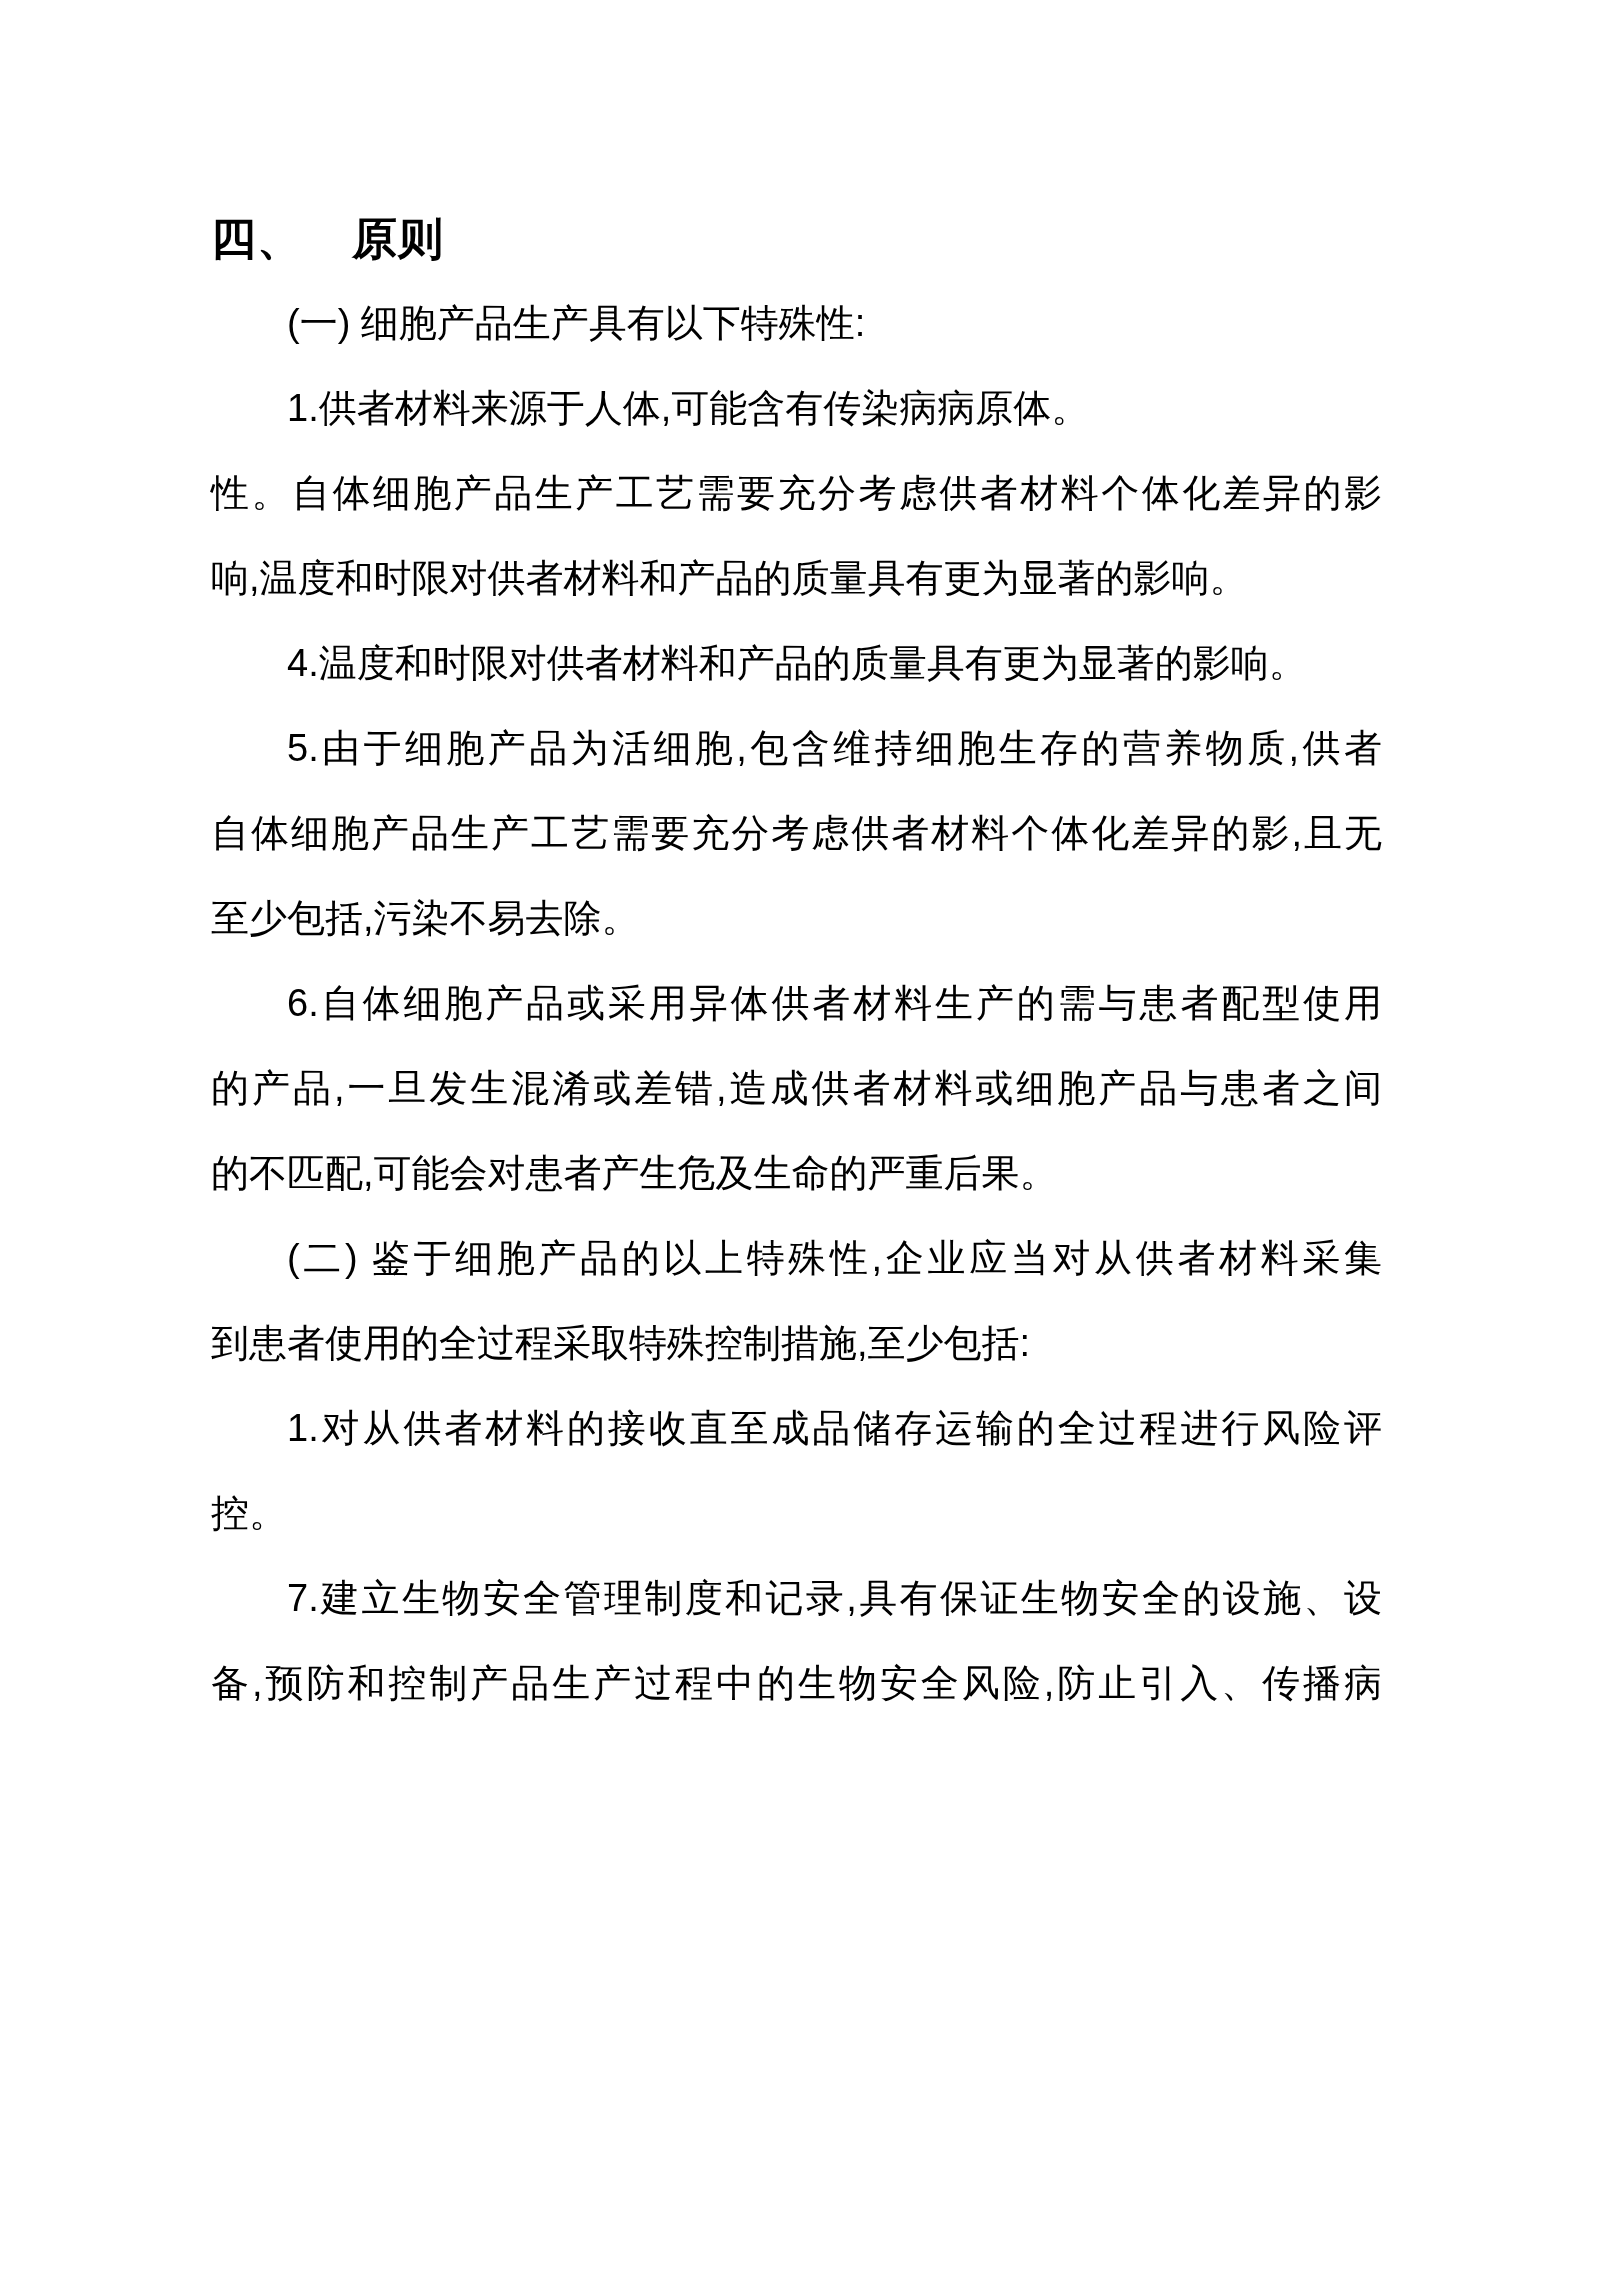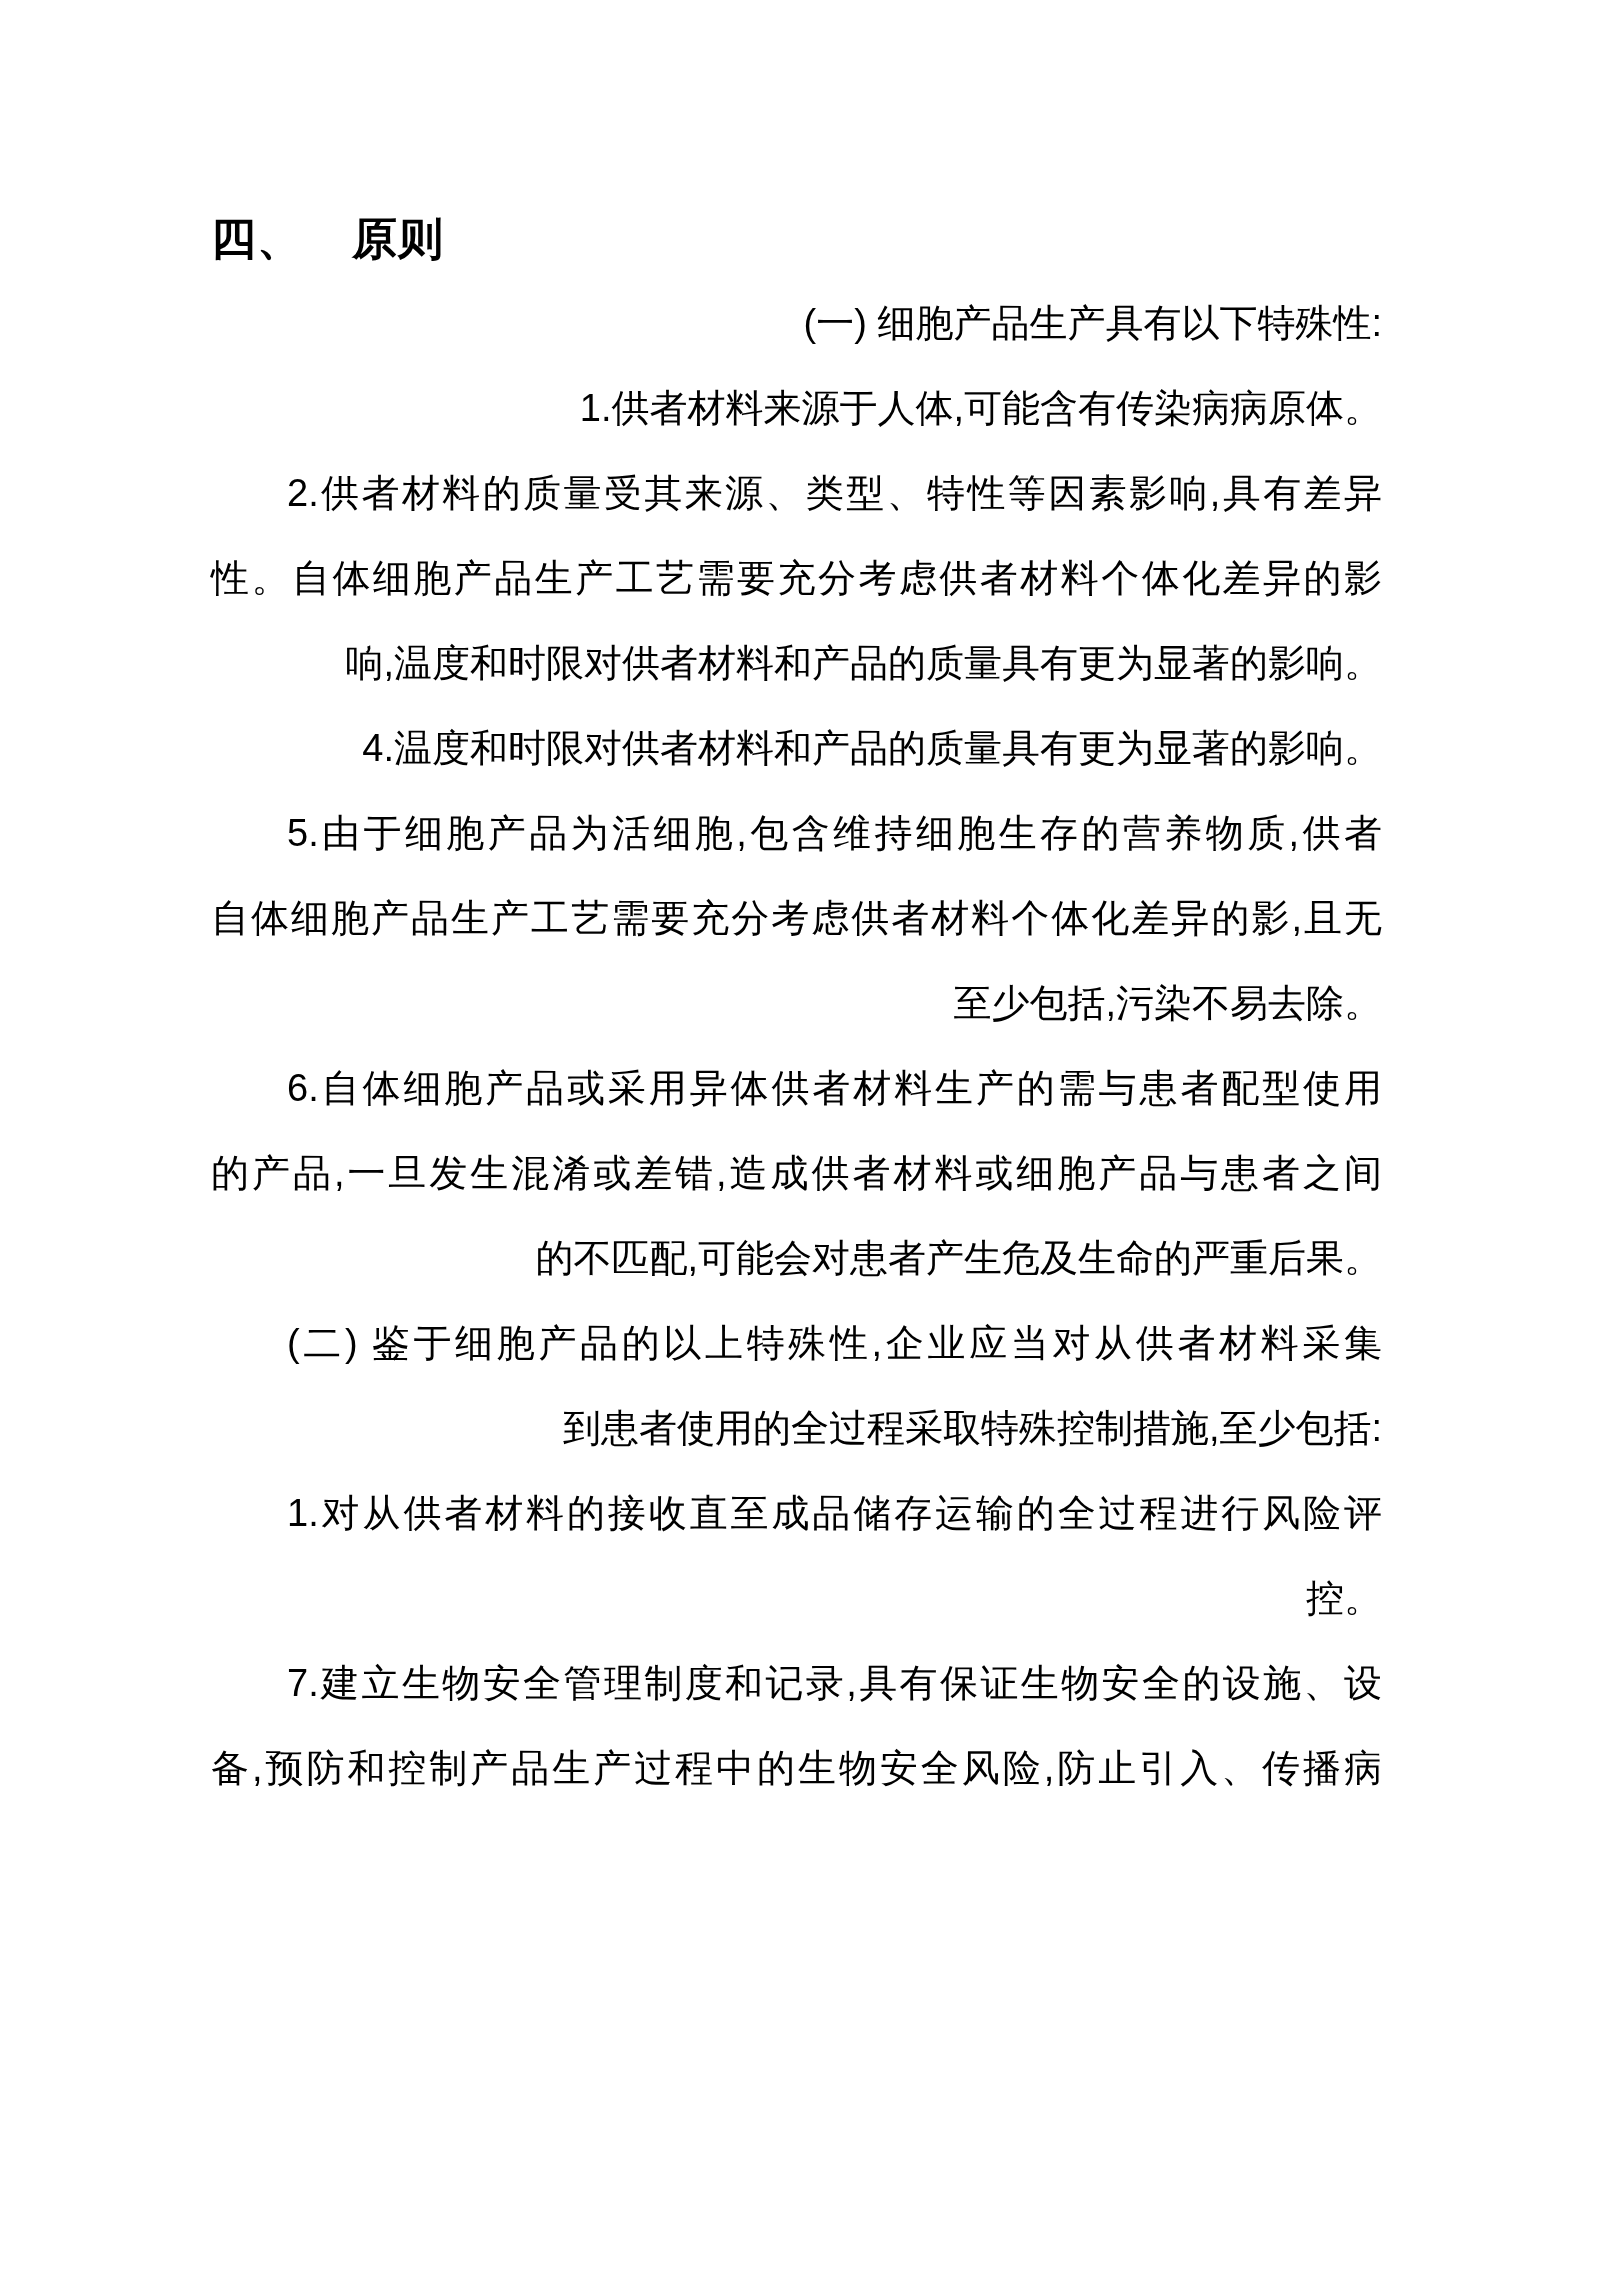--- a/index.html
+++ b/index.html
@@ -29,21 +29,21 @@
     letter-spacing: 1px;
     white-space: nowrap;
   }
   .heading .htitle {
     margin-left: 49px;
   }
   .body-lines .line {
     height: 85px;
     line-height: 85px;
     font-size: 38px;
-    text-align: right;
+    text-align: left;
     white-space: nowrap;
   }
   .body-lines .line.fill {
     white-space: normal;
     text-align: justify;
     text-align-last: justify;
   }
   .body-lines .line.indent {
     text-indent: 76px;
   }
@@ -51,21 +51,20 @@
 </head>
 <body>
 
 <div class="page">
   <div class="heading">
     <span>四、</span><span class="htitle">原则</span>
   </div>
   <div class="body-lines">
       <div class="line indent">(一) 细胞产品生产具有以下特殊性:</div>
       <div class="line indent">1.供者材料来源于人体,可能含有传染病病原体。</div>
-      <div class="line indent fill">2.供者材料的质量受其来源、类型、特性等因素影响,具有差异</div>
       <div class="line fill">性。自体细胞产品生产工艺需要充分考虑供者材料个体化差异的影</div>
       <div class="line">响,温度和时限对供者材料和产品的质量具有更为显著的影响。</div>
       <div class="line indent">4.温度和时限对供者材料和产品的质量具有更为显著的影响。</div>
       <div class="line indent fill">5.由于细胞产品为活细胞,包含维持细胞生存的营养物质,供者</div>
       <div class="line fill">自体细胞产品生产工艺需要充分考虑供者材料个体化差异的影,且无</div>
       <div class="line">至少包括,污染不易去除。</div>
       <div class="line indent fill">6.自体细胞产品或采用异体供者材料生产的需与患者配型使用</div>
       <div class="line fill">的产品,一旦发生混淆或差错,造成供者材料或细胞产品与患者之间</div>
       <div class="line">的不匹配,可能会对患者产生危及生命的严重后果。</div>
       <div class="line indent fill">(二) 鉴于细胞产品的以上特殊性,企业应当对从供者材料采集</div>

